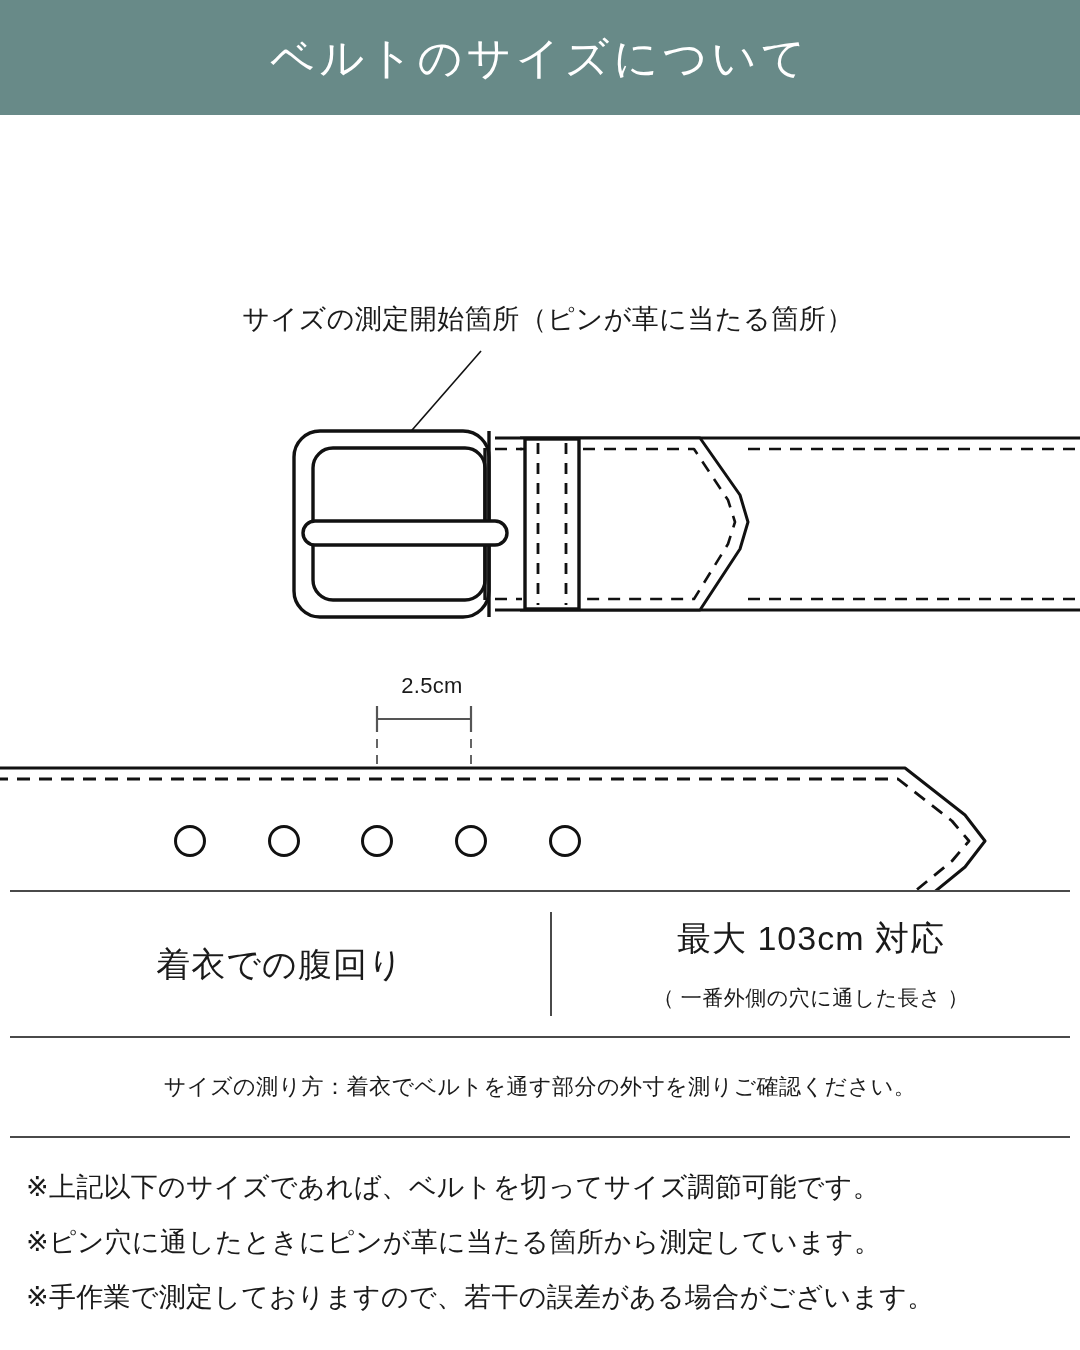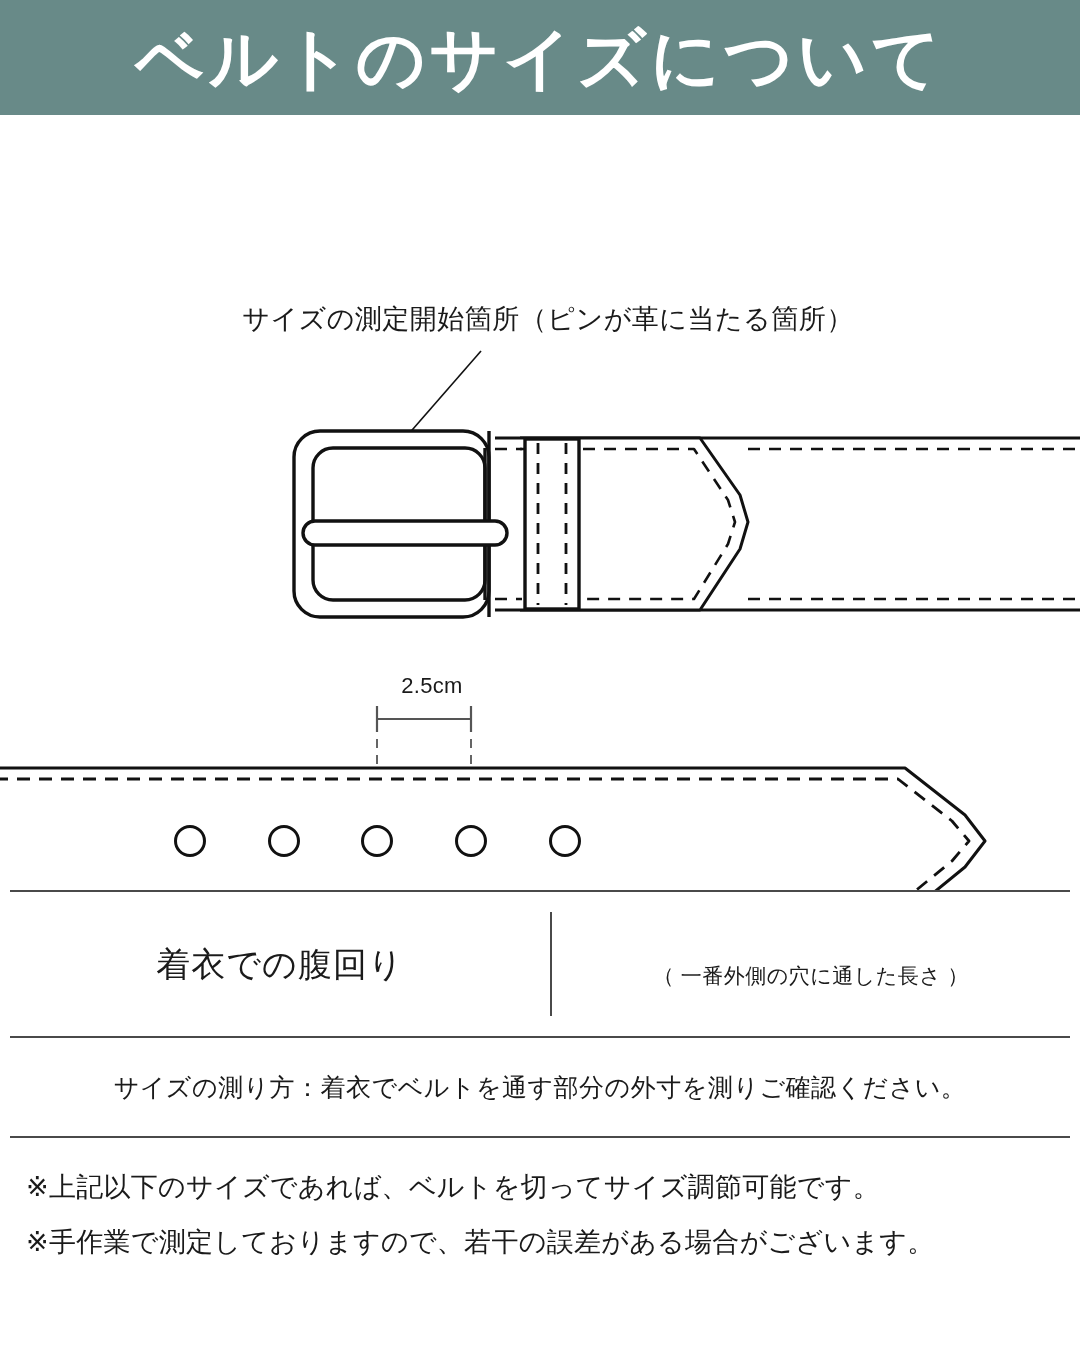--- a/index.html
+++ b/index.html
@@ -20,22 +20,22 @@
   .header {
     width: 1080px;
     height: 115px;
     display: flex;
     align-items: center;
     justify-content: center;
     box-sizing: border-box;
   }
   .header-title {
     color: #ffffff;
-    font-size: 68px;
-    font-weight: bold;
+    font-size: 44px;
+    font-weight: normal;
     letter-spacing: 4px;
     line-height: 1;
     white-space: nowrap;
   }
 
   
   .diagram {
     position: relative;
     width: 1080px;
     height: 775px;
@@ -111,21 +111,21 @@
 
   .howto {
     width: 1060px;
     margin: 0 auto;
     height: 98px;
     display: flex;
     align-items: center;
     justify-content: center;
   }
   .howto-text {
-    font-size: 25px;
+    font-size: 22px;
     letter-spacing: 0.5px;
     white-space: nowrap;
   }
 
   
   .notes {
     width: 914px;
     box-sizing: border-box;
     padding: 36px 0 0 26px;
   }
@@ -202,28 +202,30 @@
 </div>
 
 <div class="rule"></div>
 
 <div class="spec-row">
   <div class="spec-cell left">
     <div class="spec-main">着衣での腹回り</div>
   </div>
   <div class="spec-divider"></div>
   <div class="spec-cell">
+    <div class="spec-main">最大 103cm 対応</div>
     <div class="spec-sub">（ 一番外側の穴に通した長さ ）</div>
   </div>
 </div>
 
 <div class="rule"></div>
 
 <div class="howto">
   <div class="howto-text">サイズの測り方：着衣でベルトを通す部分の外寸を測りご確認ください。</div>
 </div>
 
 <div class="rule"></div>
 
 <div class="notes">
   <div class="note-line">※上記以下のサイズであれば、ベルトを切ってサイズ調節可能です。</div>
+  <div class="note-line">※ピン穴に通したときにピンが革に当たる箇所から測定しています。</div>
   <div class="note-line">※手作業で測定しておりますので、若干の誤差がある場合がございます。</div>
 </div>
 
 </body></html>

